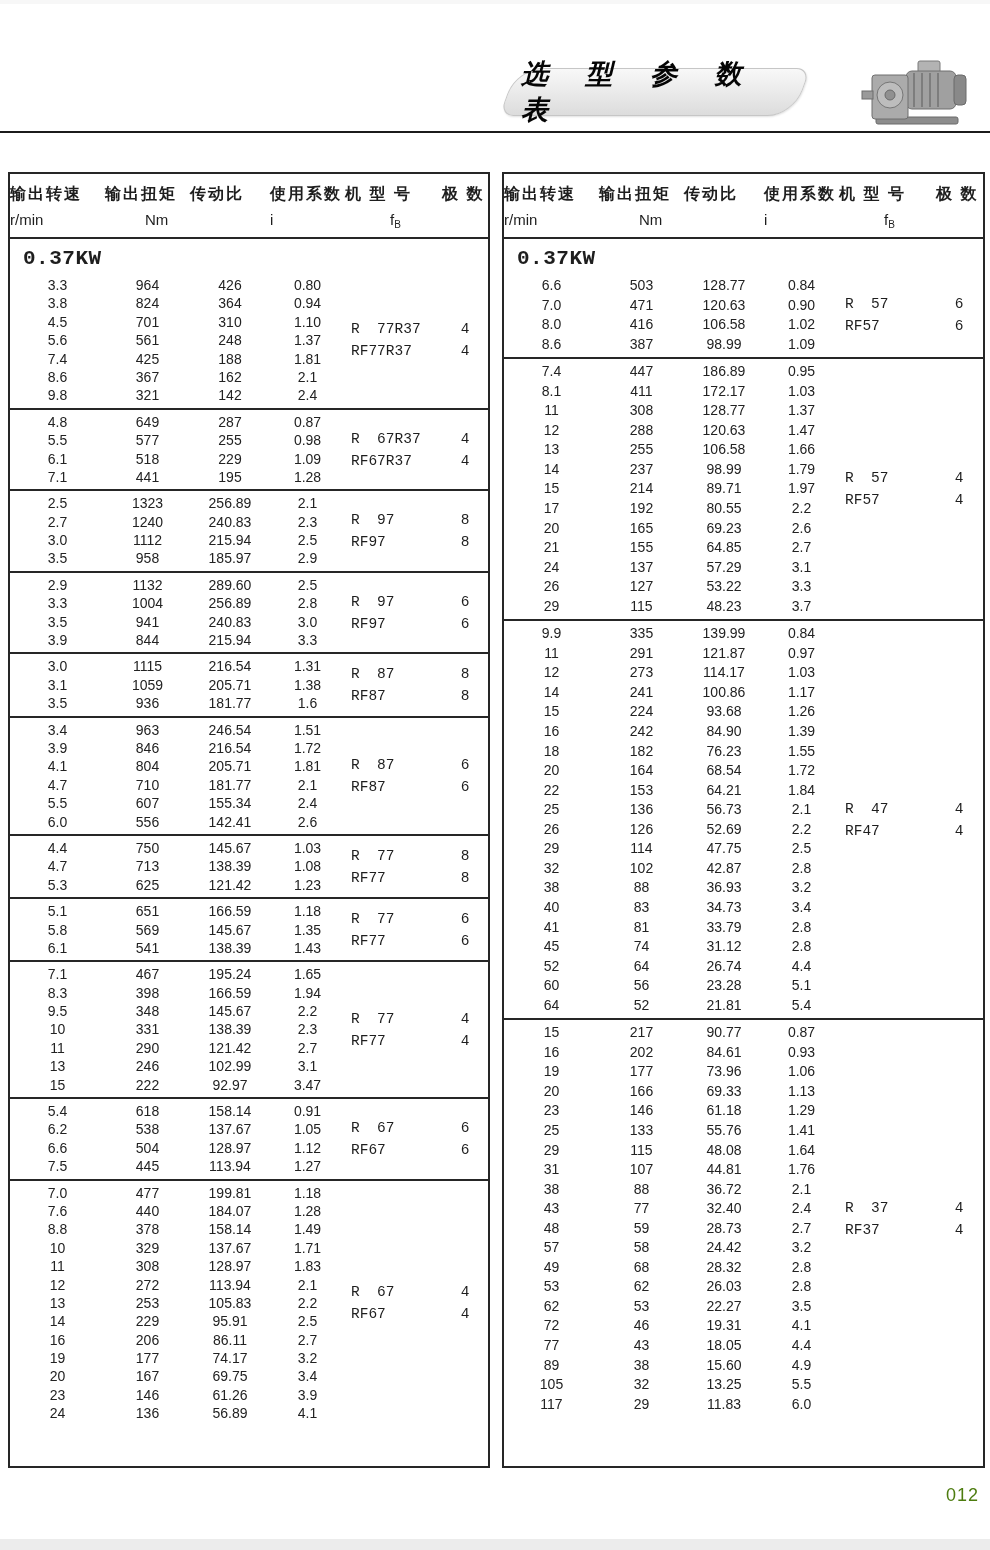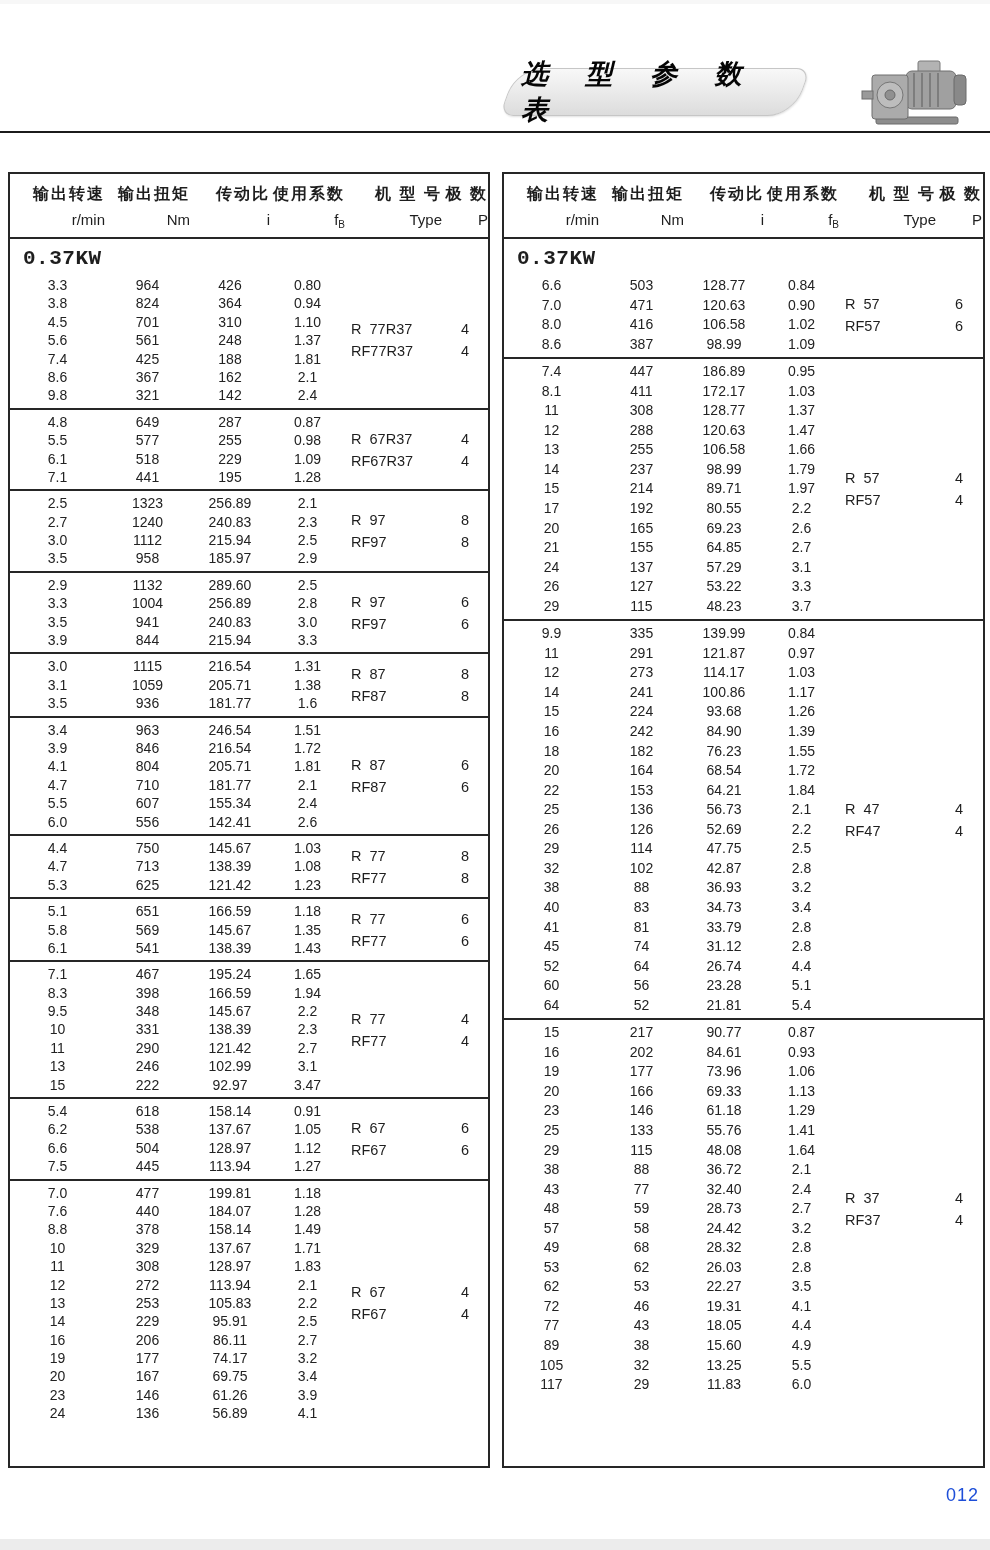--- a/index.html
+++ b/index.html
@@ -19,37 +19,37 @@
           color:#050505;padding-left:12px;box-sizing:border-box;}
   .motor{position:absolute;left:860px;top:55px;width:116px;height:78px;}
   .hrule{position:absolute;left:0;top:131px;width:990px;height:2px;background:#1b1b1b;}
 
   
   .tbl{position:absolute;top:172px;height:1296px;border:2px solid #262626;box-sizing:border-box;background:#fff;}
   .tbl-left{left:8px;width:482px;}
   .tbl-right{left:502px;width:483px;}
   .thead{height:60px;border-bottom:2px solid #262626;display:flex;flex-direction:column;
          justify-content:space-evenly;padding-top:3px;}
-  .hrow{display:grid;grid-template-columns:95px 85px 80px 75px 97px 46px;text-align:right;}
+  .hrow{display:grid;grid-template-columns:95px 85px 80px 75px 97px 46px;text-align:left;}
   .hrow.cn{font-size:16px;font-weight:700;letter-spacing:2px;}
-  .hrow.un{font-size:15px;font-weight:400;}
+  .hrow.un{font-size:15px;font-weight:400;gap:40px;}
   .hrow .sub{font-size:10px;vertical-align:-3px;}
   .power{font-size:21px;font-weight:bold;padding:8px 0 3px 13px;letter-spacing:0.5px;font-family:Liberation Mono, monospace;}
   .group{position:relative;padding:3px 0;}
   .group + .group{border-top:2px solid #262626;}
   .row{display:grid;grid-template-columns:95px 85px 80px 75px;text-align:center;
        font-size:14px;color:#222;}
   .tbl-left  .row{height:18.4px;line-height:18.4px;}
   .tbl-right .row{height:19.55px;line-height:19.55px;}
   .typeblock{position:absolute;left:335px;top:50%;transform:translateY(-50%);width:143px;}
-  .typeline{display:grid;grid-template-columns:97px 46px;height:22px;line-height:22px;font-size:14.5px;}
+  .typeline{display:grid;grid-template-columns:97px 46px;height:22px;line-height:22px;font-size:14.5px;font-family:Liberation Mono, monospace;}
   .tname{text-align:left;padding-left:6px;white-space:pre;}
   .tp{text-align:center;}
 
-  .pagenum{position:absolute;left:946px;top:1485px;font-size:18px;letter-spacing:1px;color:#1d4ed8;}
+  .pagenum{position:absolute;left:946px;top:1485px;font-size:18px;letter-spacing:1px;color:#4d7c0f;}
 </style>
 </head>
 <body>
 
 <div class="page">
   <div class="top-fade"></div>
 
   <div class="banner">
     <div class="banner-text">选 型 参 数 表</div>
   </div>
@@ -893,20 +893,26 @@
             <span>55.76</span>
             <span>1.41</span>
           </div>
           <div class="row">
             <span>29</span>
             <span>115</span>
             <span>48.08</span>
             <span>1.64</span>
           </div>
           <div class="row">
+            <span>31</span>
+            <span>107</span>
+            <span>44.81</span>
+            <span>1.76</span>
+          </div>
+          <div class="row">
             <span>38</span>
             <span>88</span>
             <span>36.72</span>
             <span>2.1</span>
           </div>
           <div class="row">
             <span>43</span>
             <span>77</span>
             <span>32.40</span>
             <span>2.4</span>

